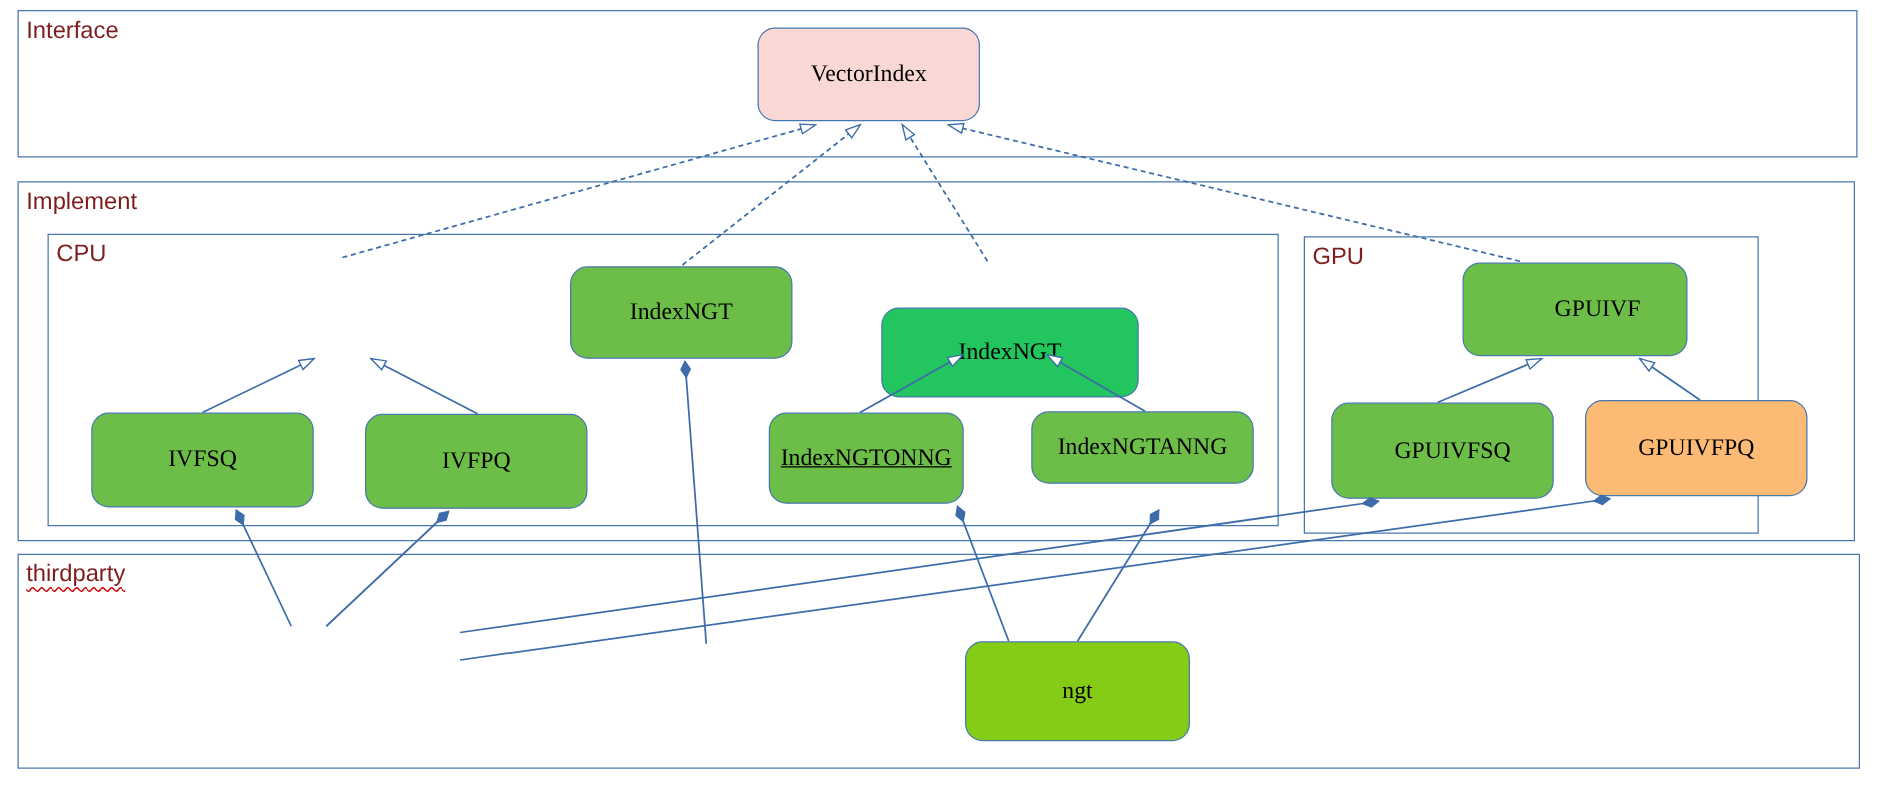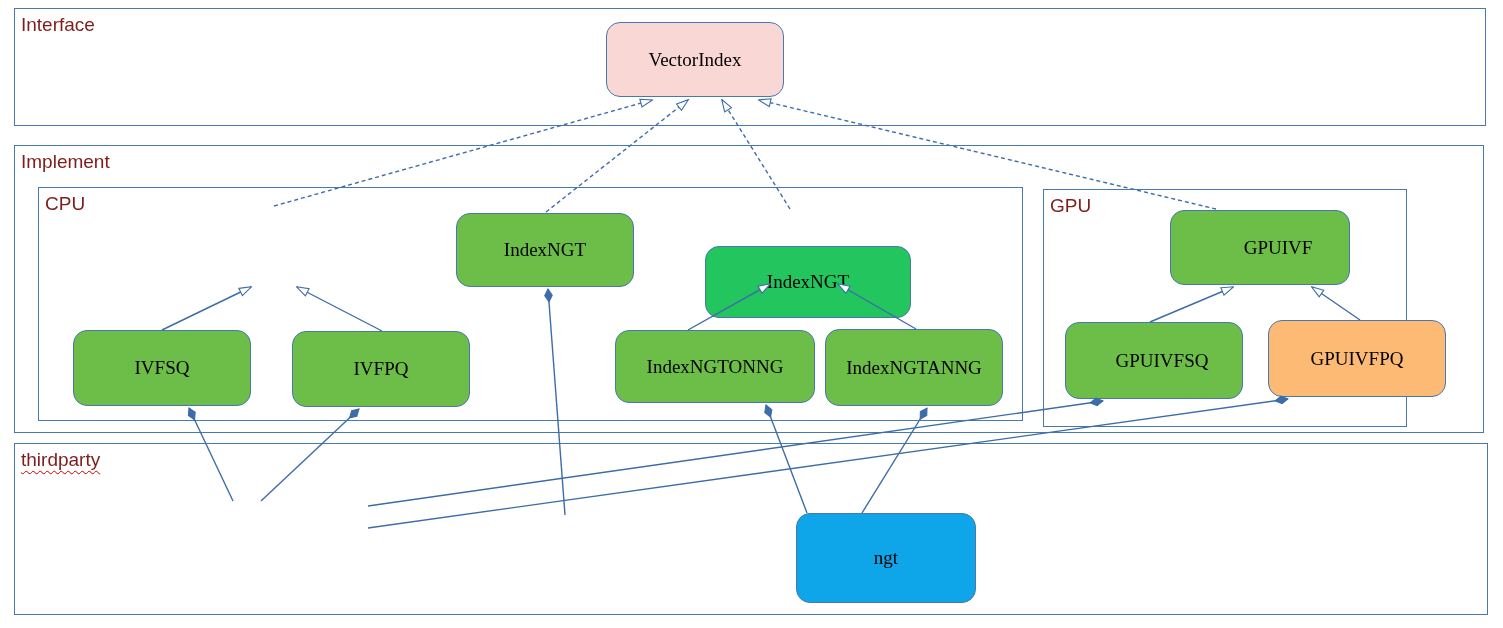--- a/index.html
+++ b/index.html
@@ -82,33 +82,33 @@
     </div>
     <div class="node" style="left: 1170px; top: 210px; width: 180px; height: 75px; background: rgb(108, 190, 72); border-color: rgb(72, 120, 174); padding-left: 36px;">
       <span>GPUIVF</span>
     </div>
     <div class="node" style="left: 73px; top: 330px; width: 178px; height: 76px; background: rgb(108, 190, 72); border-color: rgb(72, 120, 174);">
       <span>IVFSQ</span>
     </div>
     <div class="node" style="left: 292px; top: 331px; width: 178px; height: 76px; background: rgb(108, 190, 72); border-color: rgb(72, 120, 174);">
       <span>IVFPQ</span>
     </div>
-    <div class="node" style="left: 615px; top: 330px; width: 200px; height: 73px; background: rgb(108, 190, 72); border-color: rgb(72, 120, 174);">
+    <div class="node" style="left: 615px; top: 330px; width: 156px; height: 73px; background: rgb(108, 190, 72); border-color: rgb(72, 120, 174); text-decoration: underline;">
       <span>IndexNGTONNG</span>
     </div>
-    <div class="node" style="left: 825px; top: 329px; width: 178px; height: 77px; background: rgb(108, 190, 72); border-color: rgb(72, 120, 174);">
+    <div class="node" style="left: 825px; top: 329px; width: 178px; height: 58px; background: rgb(108, 190, 72); border-color: rgb(72, 120, 174);">
       <span>IndexNGTANNG</span>
     </div>
     <div class="node" style="left: 1065px; top: 322px; width: 178px; height: 77px; background: rgb(108, 190, 72); border-color: rgb(72, 120, 174); padding-left: 16px;">
       <span>GPUIVFSQ</span>
     </div>
     <div class="node" style="left: 1268px; top: 320px; width: 178px; height: 77px; background: #fdba74; border-color: rgb(72, 120, 174);">
       <span>GPUIVFPQ</span>
     </div>
-    <div class="node" style="left: 772px; top: 513px; width: 180px; height: 90px; background: #0ea5e9; border-color: rgb(72, 120, 174); margin-left: 24px;">
+    <div class="node" style="left: 772px; top: 513px; width: 180px; height: 80px; background: #84cc16; border-color: rgb(72, 120, 174);">
       <span>ngt</span>
     </div>
     <svg id="edges" width="1503" height="628" viewBox="0 0 1503 628">
       <defs>
         <marker id="openArrow" viewBox="0 0 14 10" markerWidth="14" markerHeight="10" refX="12.5" refY="5" orient="auto" markerUnits="userSpaceOnUse">
           <path d="M1,1 L13,5 L1,9 Z" fill="#ffffff" stroke="#3d6ca8" stroke-width="1.1"></path>
         </marker>
         <marker id="diamondFilled" viewBox="0 0 16 10" markerWidth="16" markerHeight="10" refX="14.5" refY="5" orient="auto" markerUnits="userSpaceOnUse">
           <path d="M1.5,5 L8,1.2 L14.5,5 L8,8.8 Z" fill="#3d6ca8" stroke="#3d6ca8"></path>
         </marker>

